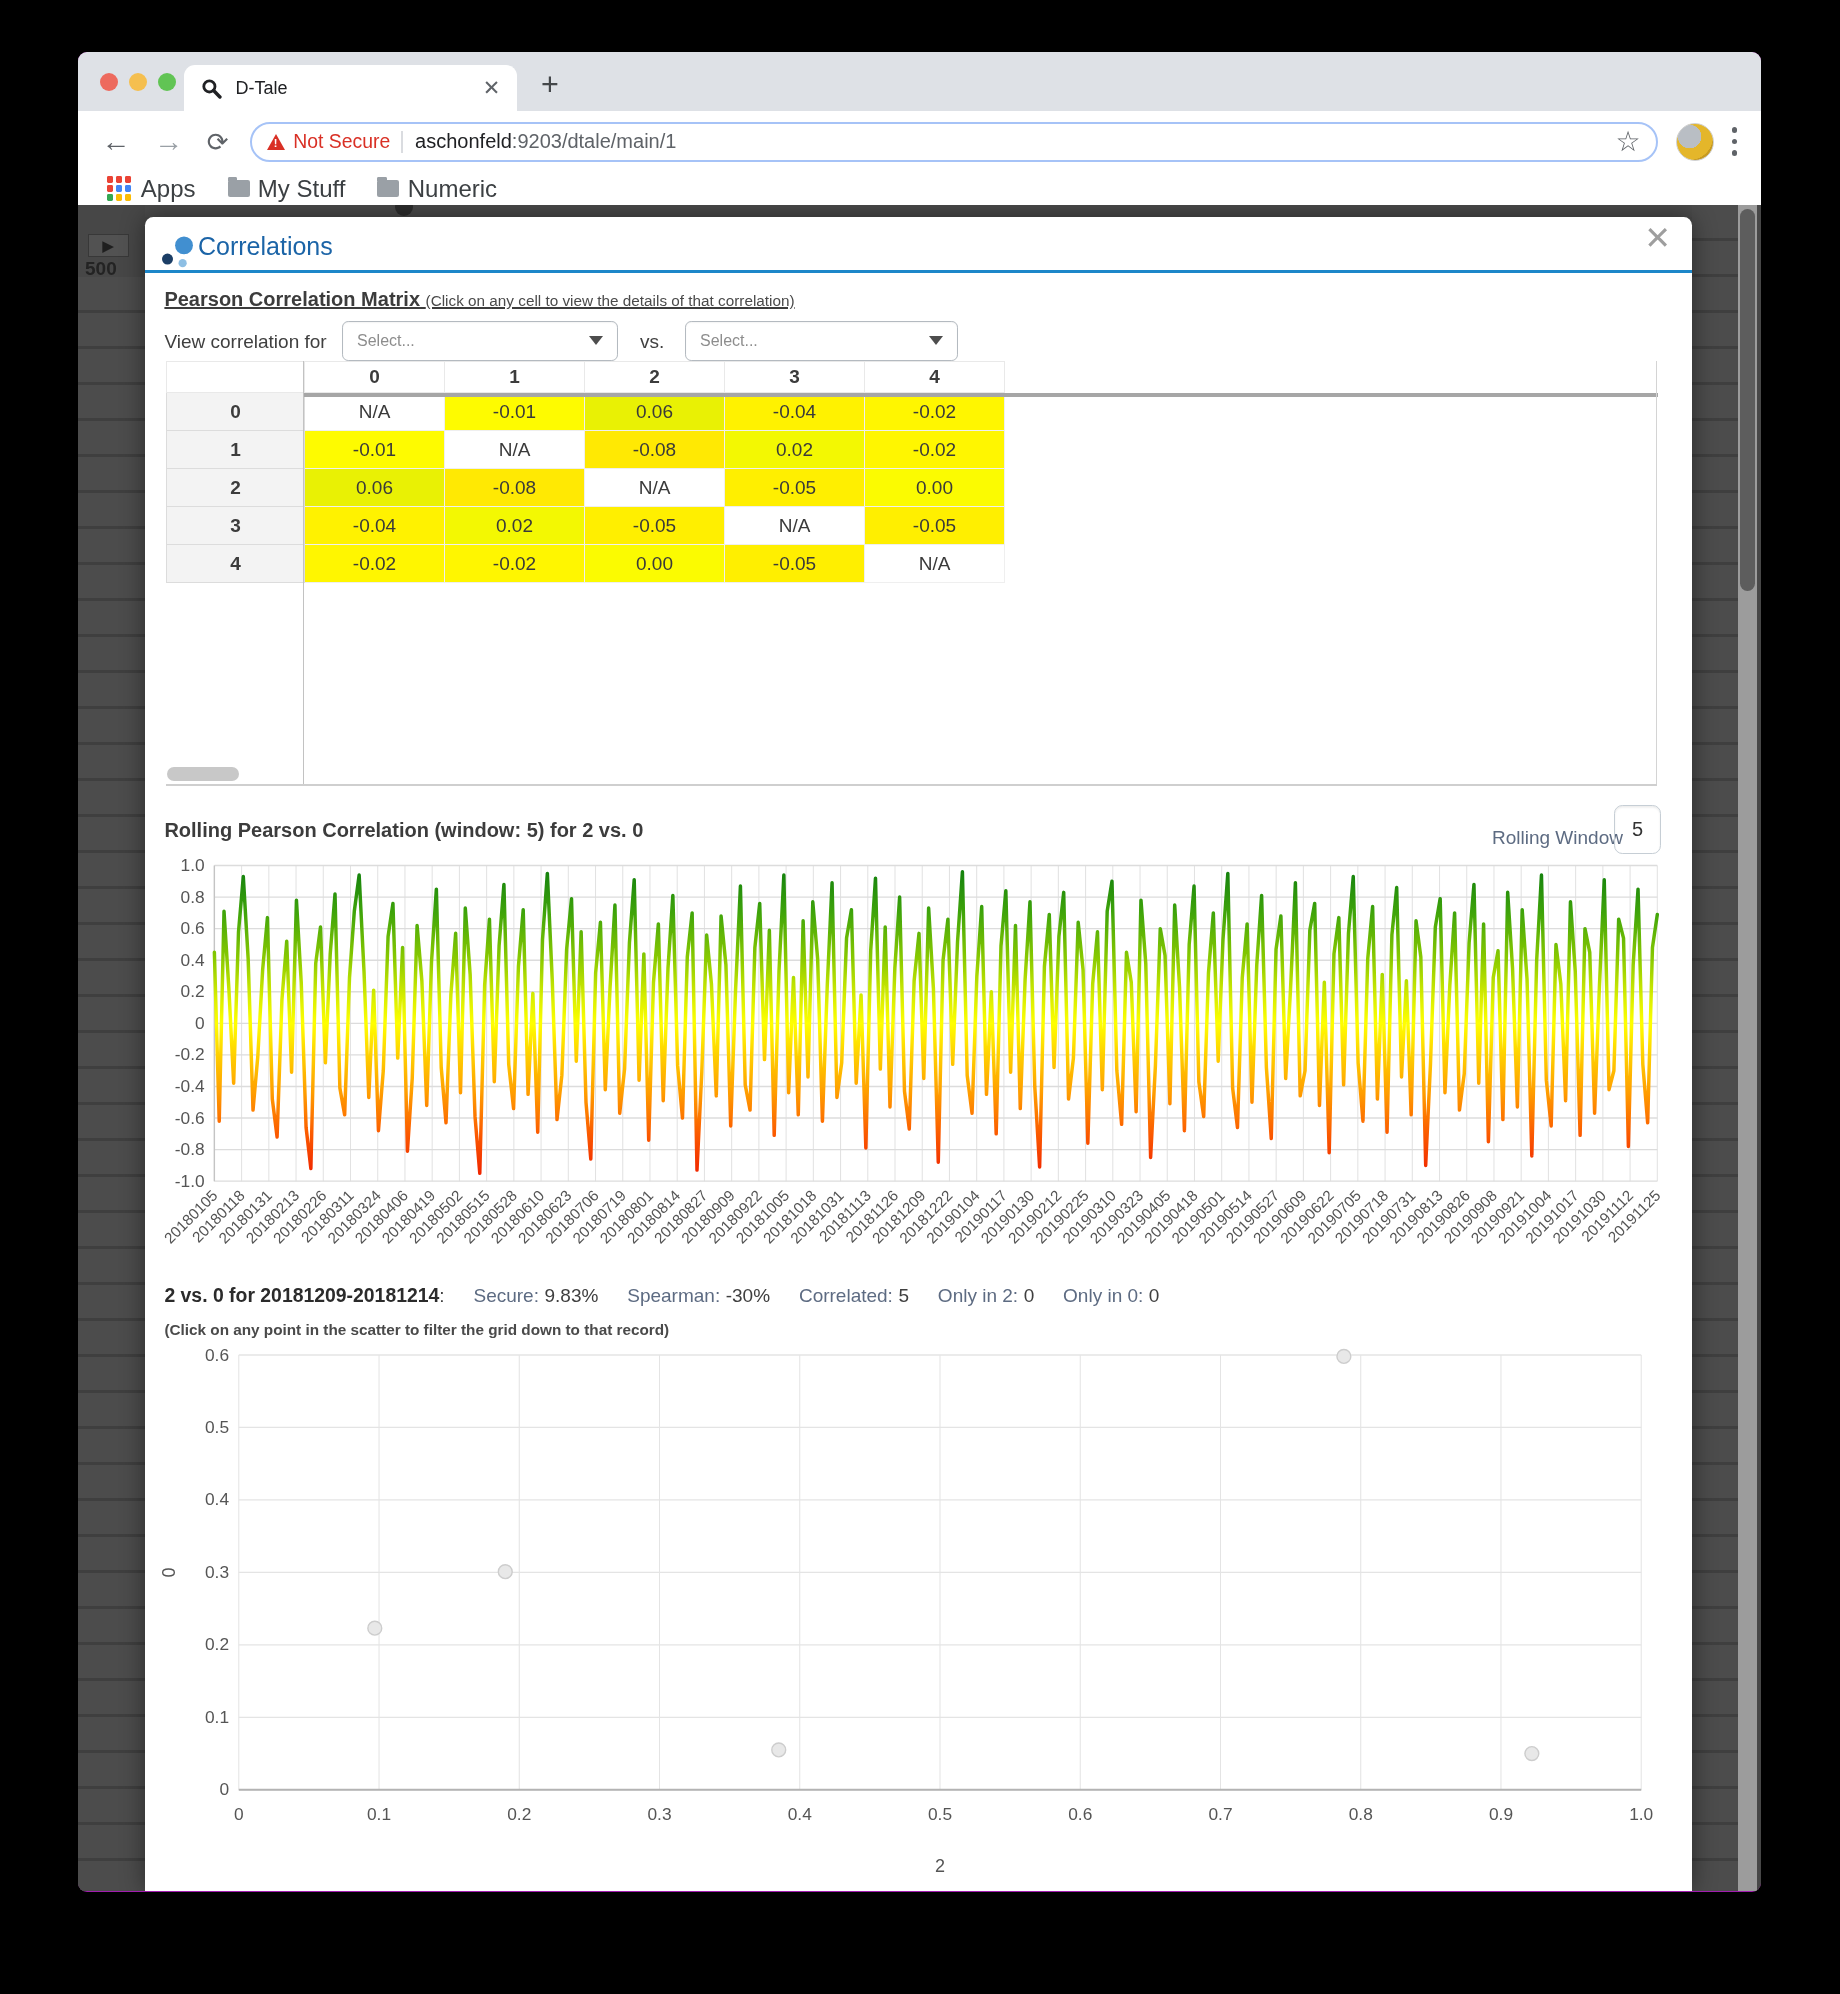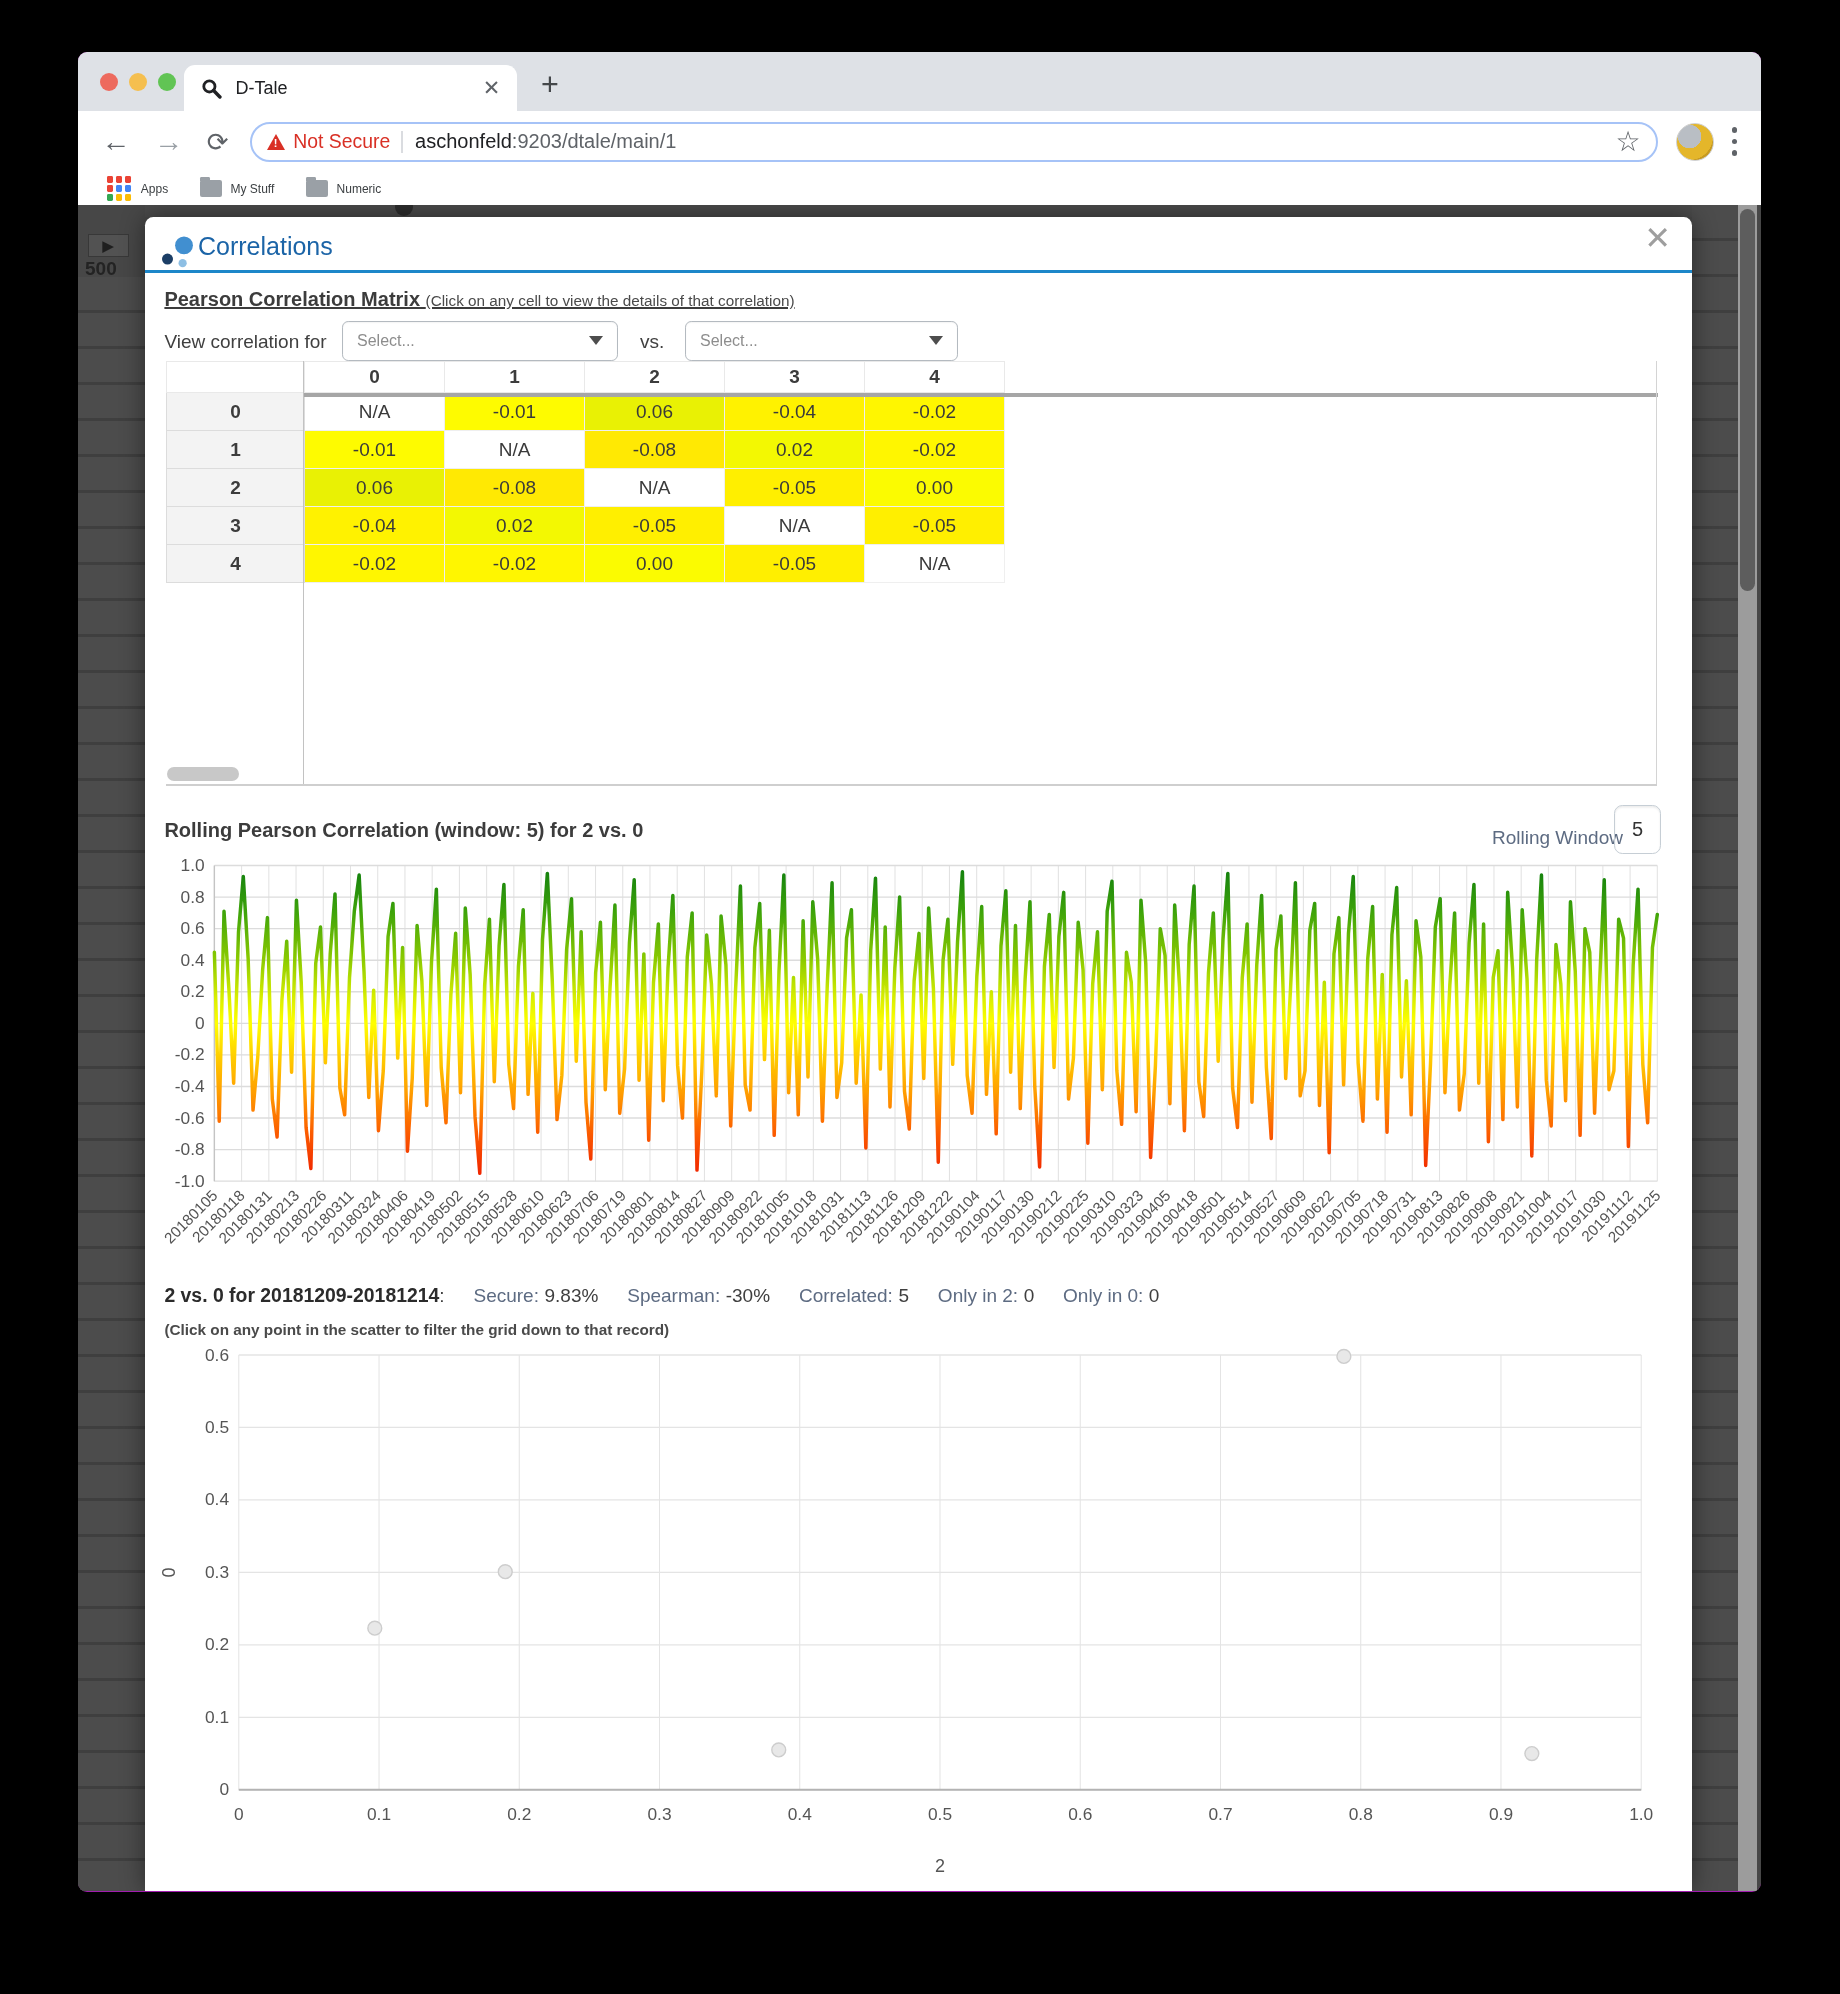--- a/index.html
+++ b/index.html
@@ -26,21 +26,21 @@
   .warn-tri span{position:absolute;left:-2.1px;top:3.5px;color:#fff;font-size:11px;font-weight:bold;}
   .not-secure{color:#d93025;font-size:19.4px;margin-right:11px;}
   .omni-sep{width:1.4px;height:22px;background:#dadce0;margin-right:12.5px;}
   .url-host{color:#202124;font-size:20px;}
   .url-rest{color:#5f6368;font-size:20px;}
   .omni-star{margin-left:auto;font-size:28px;color:#5f6368;}
   .avatar{width:36px;height:36px;border-radius:50%;background:radial-gradient(circle at 35% 35%, #b9bec4 0 35%, #e4b62a 36% 70%, #c79a20 71%);margin-right:18px;border:0.7px solid #d0d0d0;}
   .kebab{display:flex;flex-direction:column;gap:6.2px;margin-right:23.6px;}
   .kebab i{width:5.5px;height:5.5px;border-radius:50%;background:#5f6368;}
   
-  .bookmarks{height:33px;background:#fff;display:flex;align-items:center;font-size:12px;color:#3c4043;}
+  .bookmarks{height:33px;background:#fff;display:flex;align-items:center;font-size:24px;color:#3c4043;}
   .apps-grid{display:grid;grid-template-columns:repeat(3,6.2px);grid-gap:2.8px;margin-left:29px;margin-right:9.7px;}
   .apps-grid i{width:6.2px;height:6.2px;border-radius:1.4px;}
   .bm-folder{width:22px;height:16.6px;background:#9aa0a6;border-radius:2.1px;position:relative;margin-right:8.3px;}
   .bm-folder:before{content:"";position:absolute;top:-3.5px;left:0;width:9.7px;height:4.2px;background:#9aa0a6;border-radius:1.4px 1.4px 0 0;}
   .bm-item{display:flex;align-items:center;margin-right:32px;}
   
   .page{position:relative;height:1686px;background:#474747;overflow:hidden;}
   .dim-rows{background:repeating-linear-gradient(180deg,#4c4c4c 0px,#4c4c4c 33px,#3f3f3f 33px,#3f3f3f 36px);}
   .dim-left{position:absolute;left:0;top:0;width:67px;height:100%;}
   .dim-left .rows{position:absolute;left:0;top:72px;width:100%;height:100%;}

